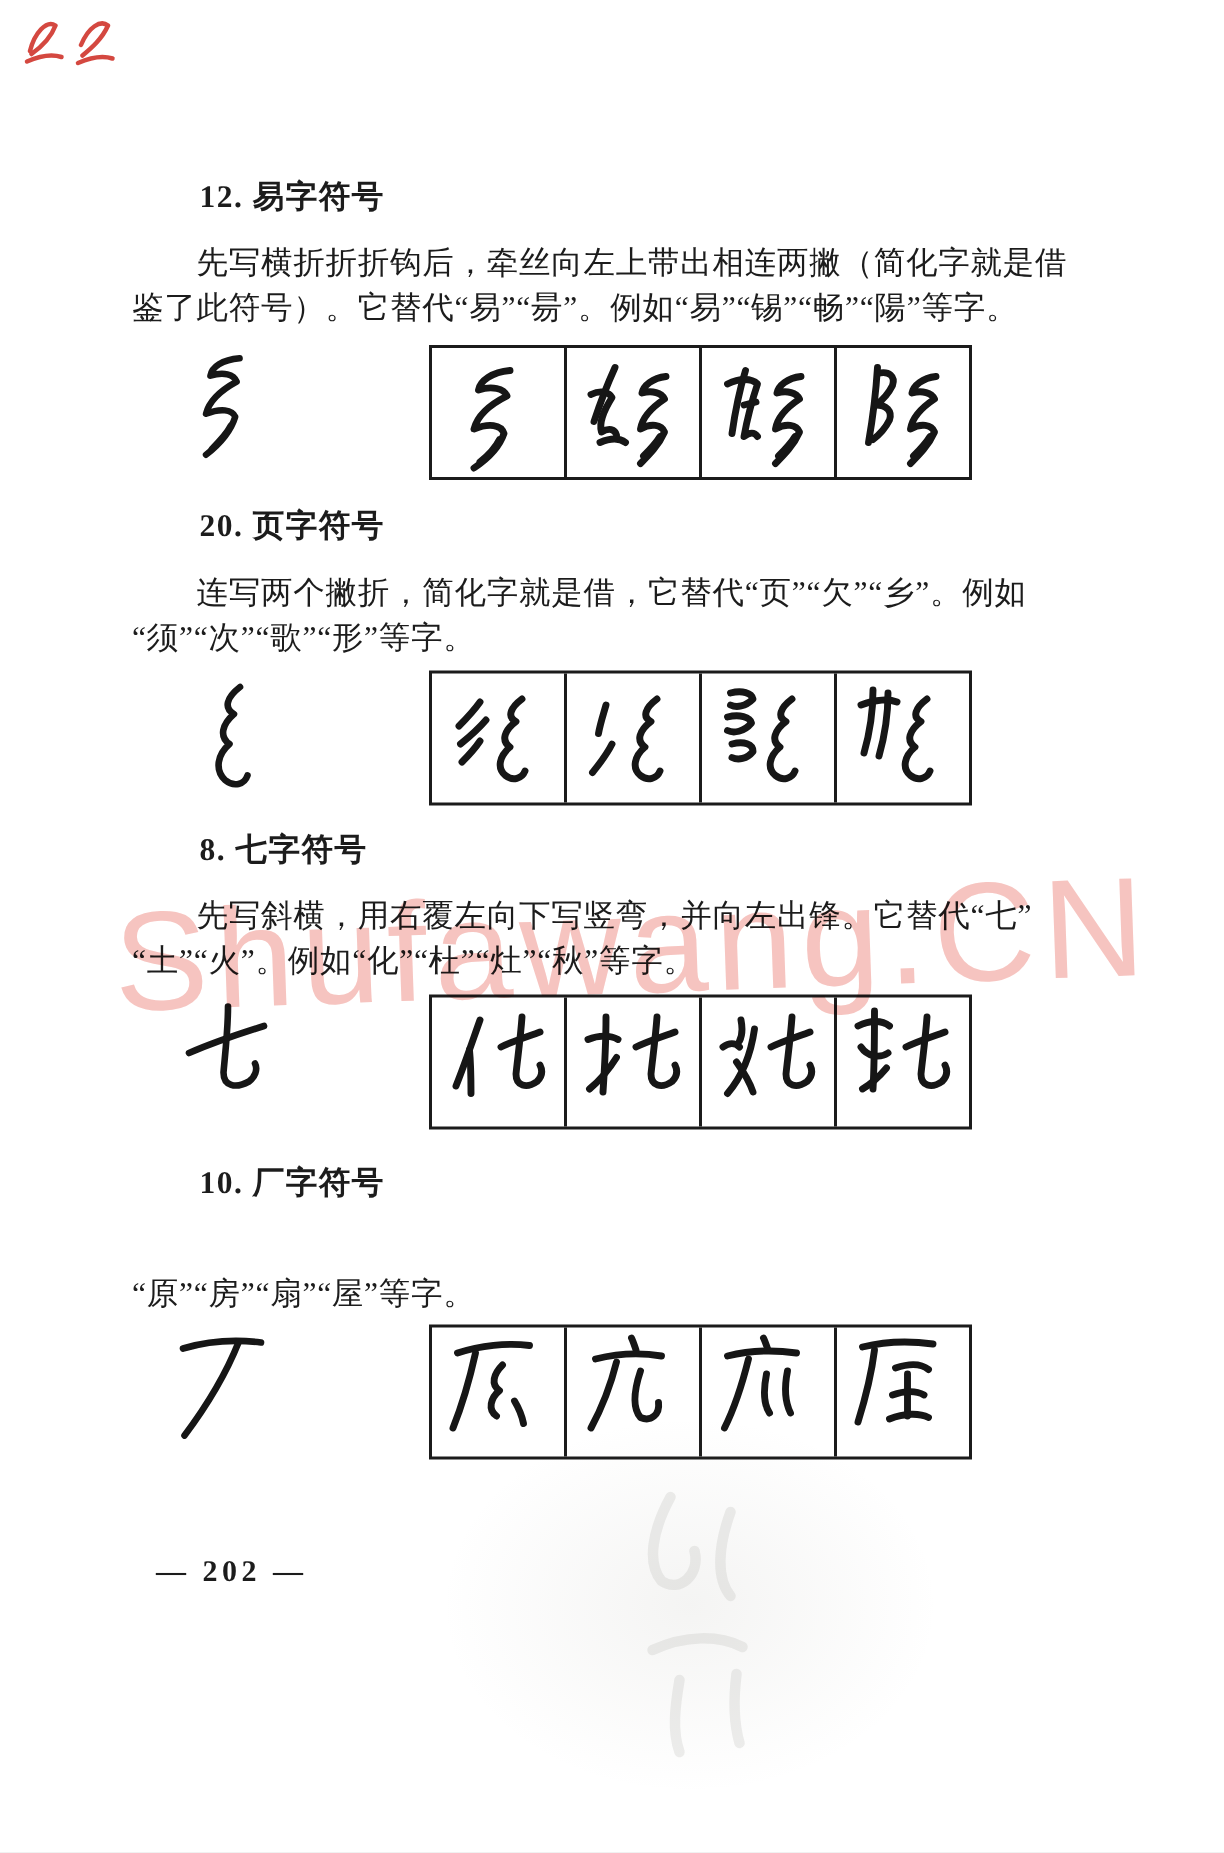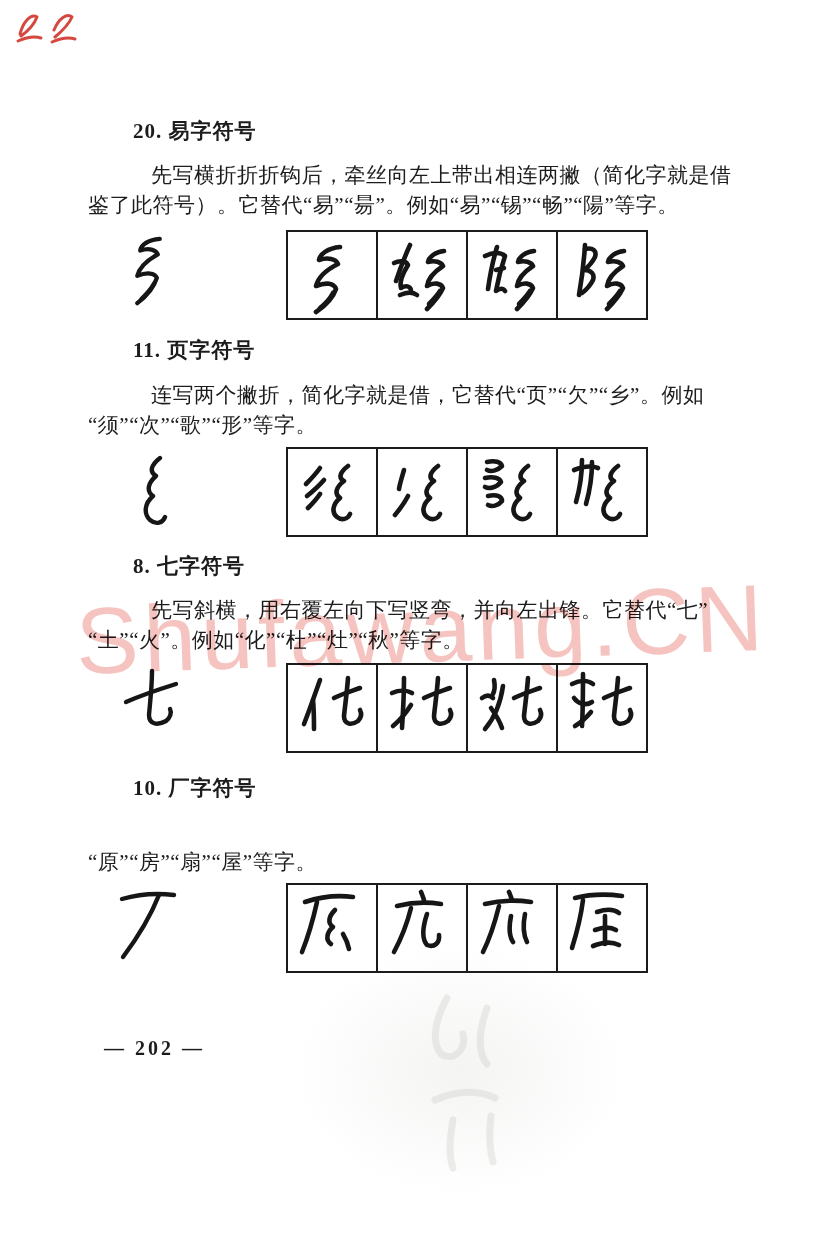--- a/index.html
+++ b/index.html
@@ -9,21 +9,21 @@
     font-family:"Liberation Serif", serif; color:#1c1c1c;
   }
   .heading {
     position:absolute; left:133px; font-size:21px; font-weight:bold;
     white-space:nowrap; letter-spacing:1px;
   }
   .bline {
     position:absolute; font-size:21px; line-height:26px;
     white-space:nowrap; letter-spacing:0.5px;
   }
-  .indent { left:151px; }
+  .indent { left:131px; }
   .flush  { left:88px;text-align:center; }
   .grid {
     position:absolute; left:286px; display:flex;
     border:2.5px solid #1b1b1b; background:#fff;
   }
   .cell {
     width:88px; height:86px; border-left:2.5px solid #1b1b1b;
     display:flex; align-items:center; justify-content:center;
   }
   .cell:first-child { border-left:none; }
@@ -64,21 +64,21 @@
 
 <div class="page">
 
   <svg class="corner-marks" width="80" height="48" viewBox="0 0 80 48">
     <path d="M10 30 C13 18 21 9 27 13 C24 21 18 27 11 32"></path>
     <path d="M8 37 C17 33 25 32 31 34"></path>
     <path d="M44 26 C49 14 57 9 62 13 C58 22 51 28 45 33"></path>
     <path d="M42 38 C51 34 59 33 65 35"></path>
   </svg>
 
-  <div class="heading" style="top:117px">20. 易字符号</div>
+  <div class="heading" style="top:117px">12. 易字符号</div>
   <div class="bline indent" style="top:162px">先写横折折折钩后，牵丝向左上带出相连两撇（简化字就是借</div>
   <div class="bline flush" style="top:192px">鉴了此符号）。它替代“易”“昜”。例如“易”“锡”“畅”“陽”等字。</div>
 
   <svg class="symbol" style="left:120px; top:232px" width="60" height="78" viewBox="0 0 60 80" aria-label="易">
     <path d="M40 7 C28 8 21 13 20 19 C29 16 36 18 38 23 C27 29 19 37 17 45 C27 41 35 42 37 47 C34 57 26 66 17 73"></path>
     <path d="M34 53 C31 59 26 64 21 69"></path>
   </svg>
 
   <div class="grid" style="top:230px">
     <div class="cell" aria-label="易">
@@ -108,21 +108,21 @@
     <div class="cell" aria-label="陽">
       <svg class="glyph" width="80" height="88" viewBox="0 0 80 88">
         <path d="M23 14 C22 30 20 47 17 64"></path>
         <path d="M23 18 C31 16 35 20 33 26 C30 32 26 36 22 39 C29 39 33 43 31 49 C28 55 24 59 20 62"></path>
         <path d="M62 20 C53 21 47 26 46 31 C53 29 59 31 61 35 C52 41 46 48 45 55 C52 51 59 52 61 57 C57 66 51 72 45 78"></path>
         <path d="M58 60 C55 65 51 69 47 73"></path>
       </svg>
     </div>
   </div>
 
-  <div class="heading" style="top:336px">11. 页字符号</div>
+  <div class="heading" style="top:336px">20. 页字符号</div>
   <div class="bline indent" style="top:382px">连写两个撇折，简化字就是借，它替代“页”“欠”“乡”。例如</div>
   <div class="bline flush" style="top:412px">“须”“次”“歌”“形”等字。</div>
 
   <svg class="symbol" style="left:124px; top:450px" width="55" height="90" viewBox="0 0 55 90" aria-label="页">
     <path d="M36 8 C27 15 25 22 32 26 C24 33 22 41 29 46 C21 53 19 63 26 70 C32 75 39 73 41 67"></path>
   </svg>
 
   <div class="grid" style="top:447px">
     <div class="cell" aria-label="须">
       <svg class="glyph" width="80" height="88" viewBox="0 0 80 88">

